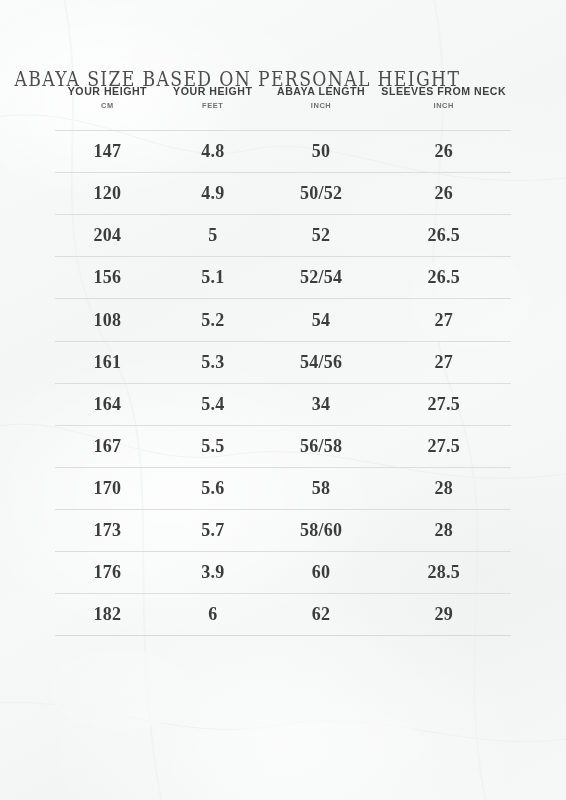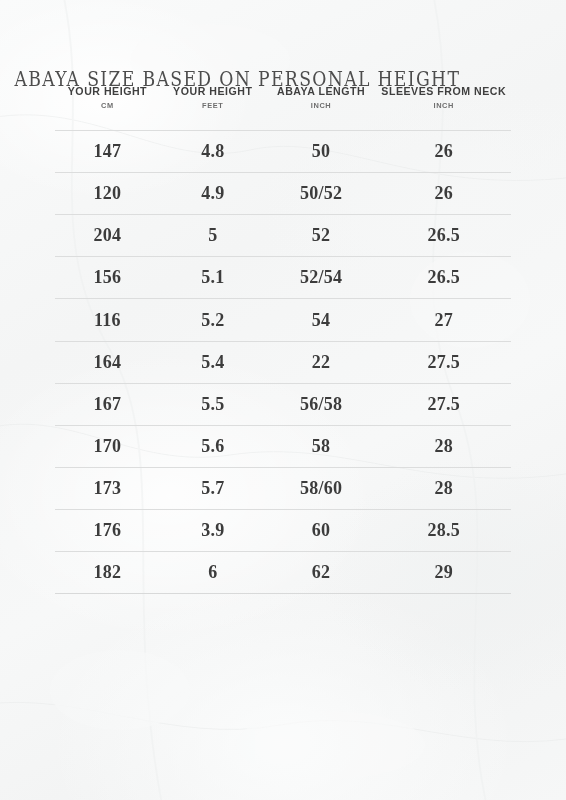--- a/index.html
+++ b/index.html
@@ -190,29 +190,35 @@
           <td>52</td>
           <td>26.5</td>
         </tr>
         <tr>
           <td>156</td>
           <td>5.1</td>
           <td>52/54</td>
           <td>26.5</td>
         </tr>
         <tr>
-          <td>116</td>
+          <td>108</td>
           <td>5.2</td>
           <td>54</td>
           <td>27</td>
         </tr>
         <tr>
+          <td>161</td>
+          <td>5.3</td>
+          <td>54/56</td>
+          <td>27</td>
+        </tr>
+        <tr>
           <td>164</td>
           <td>5.4</td>
-          <td>22</td>
+          <td>34</td>
           <td>27.5</td>
         </tr>
         <tr>
           <td>167</td>
           <td>5.5</td>
           <td>56/58</td>
           <td>27.5</td>
         </tr>
         <tr>
           <td>170</td>

